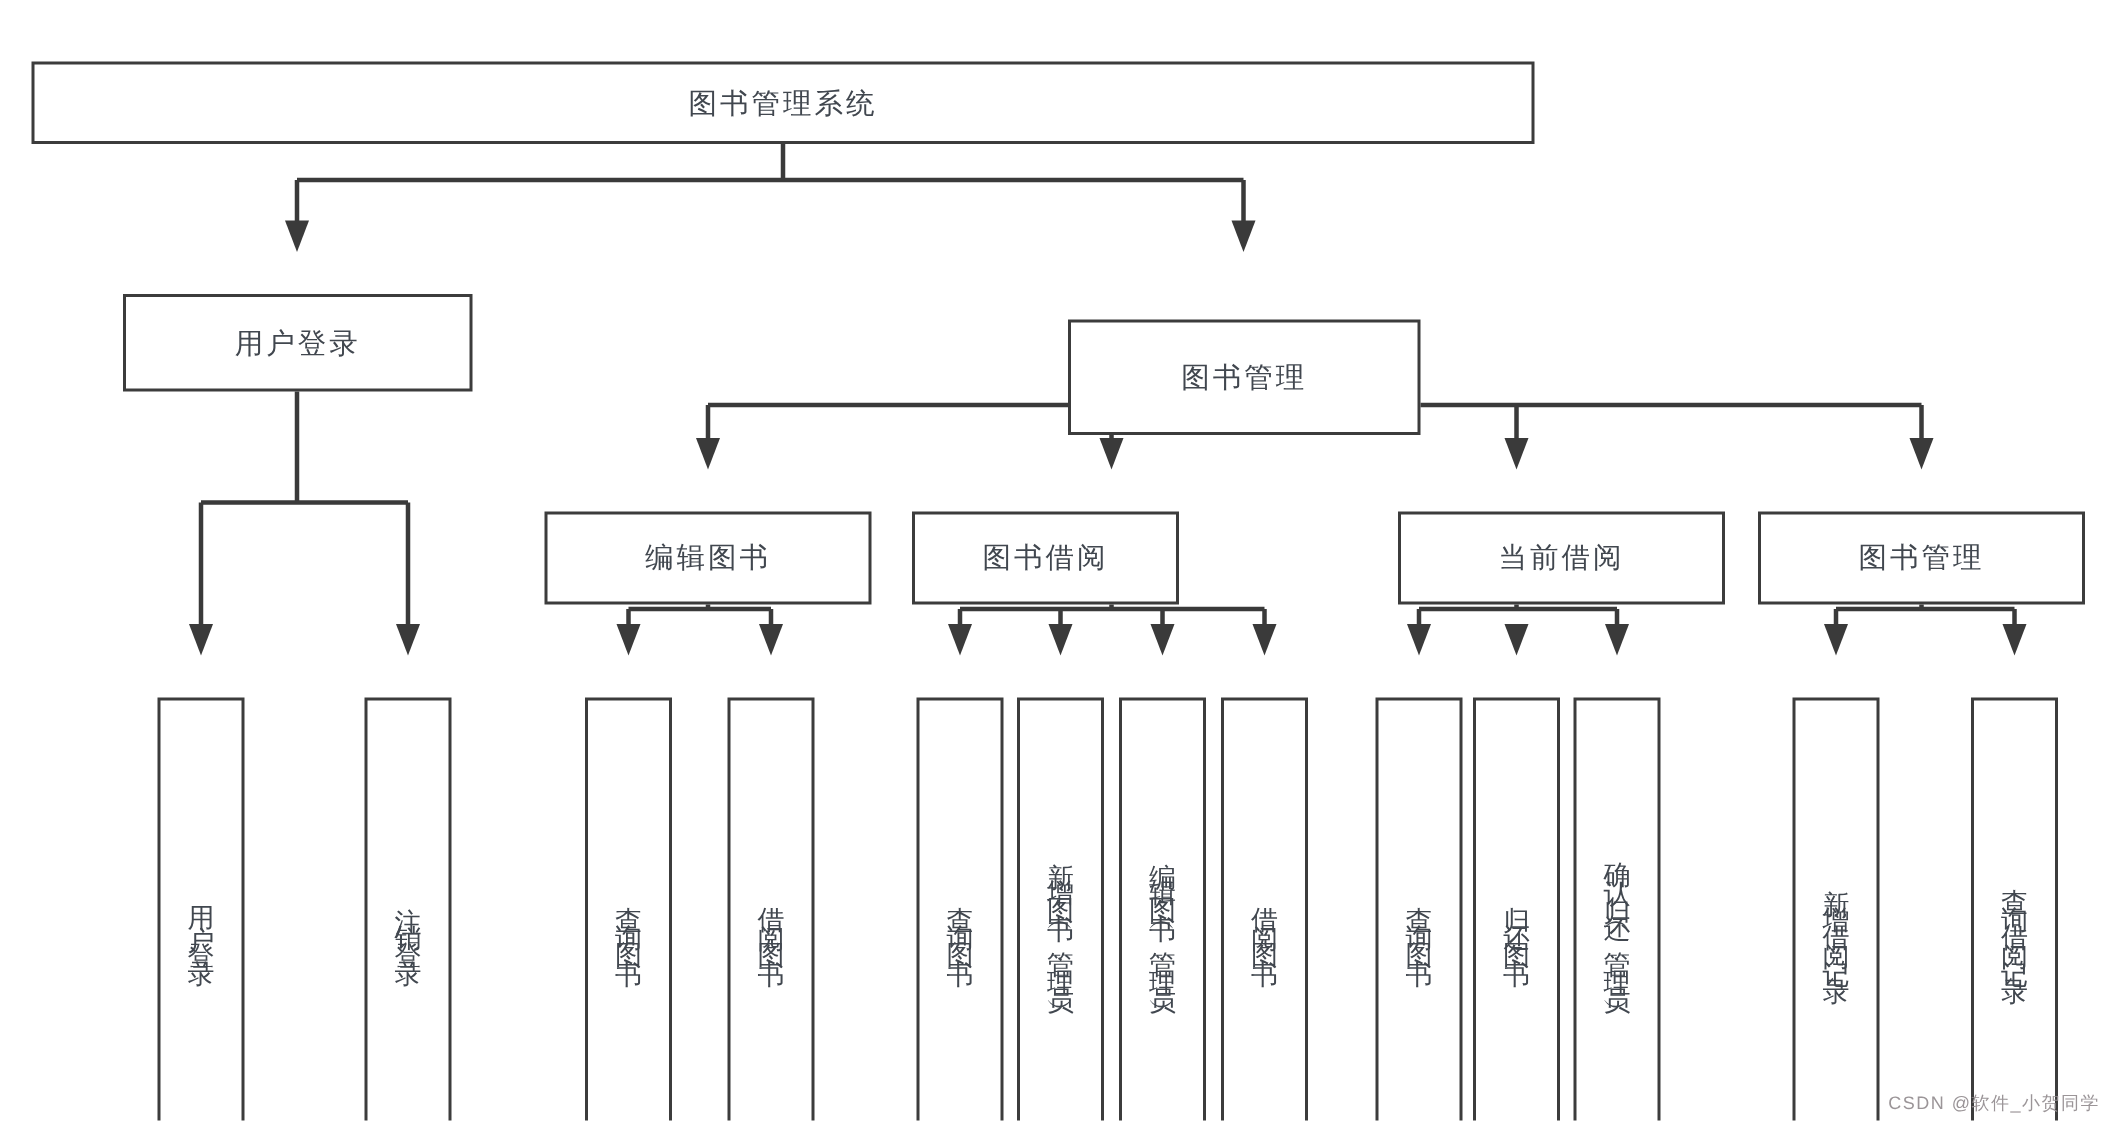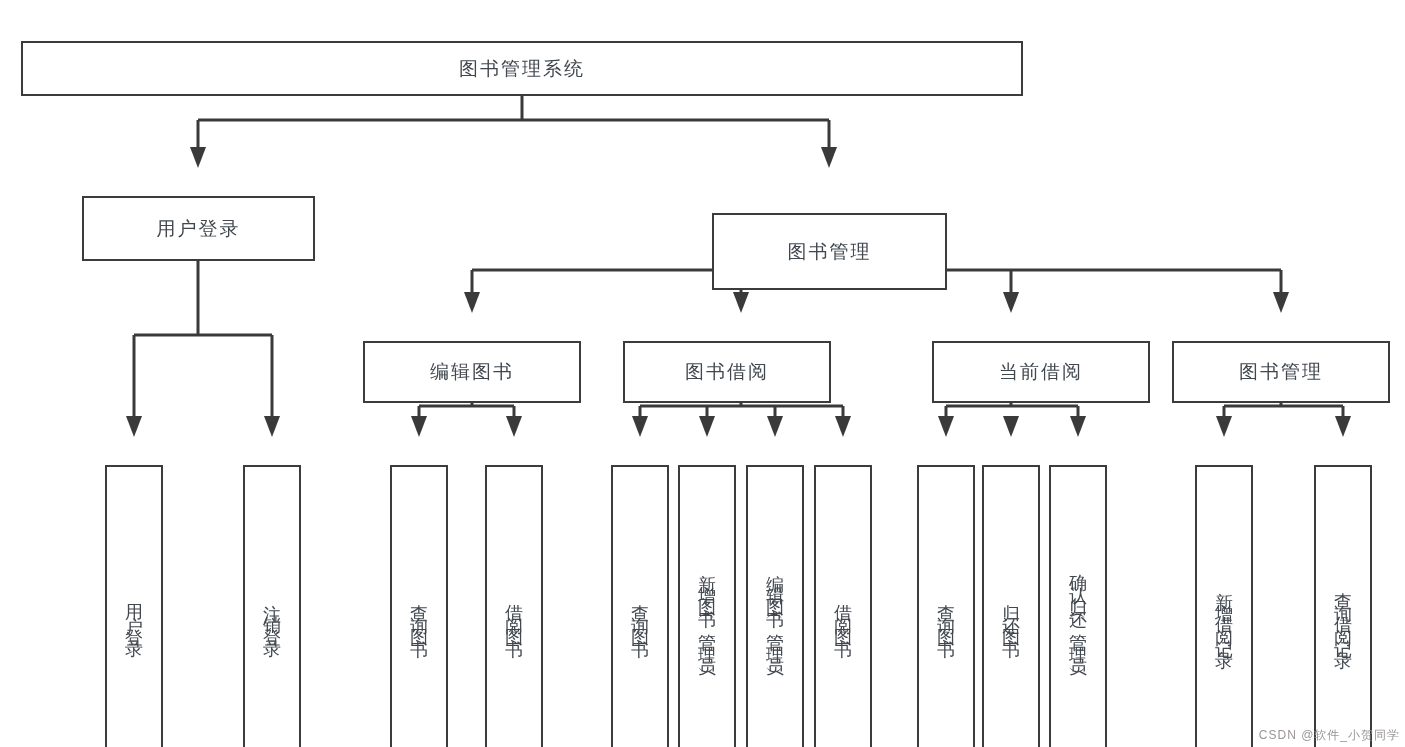--- a/index.html
+++ b/index.html
@@ -89,21 +89,21 @@
   <div class="node h-node" style="left:82px;top:168px;width:233px;height:65px">
     <span>用户登录</span>
   </div>
   <div class="node h-node" style="left:712px;top:185px;width:235px;height:77px">
     <span>图书管理</span>
   </div>
 
   <div class="node h-node" style="left:363px;top:313px;width:218px;height:62px">
     <span>编辑图书</span>
   </div>
-  <div class="node h-node" style="left:623px;top:313px;width:208px;height:62px">
+  <div class="node h-node" style="left:608px;top:313px;width:178px;height:62px">
     <span>图书借阅</span>
   </div>
   <div class="node h-node" style="left:932px;top:313px;width:218px;height:62px">
     <span>当前借阅</span>
   </div>
   <div class="node h-node" style="left:1172px;top:313px;width:218px;height:62px">
     <span>图书管理</span>
   </div>
 
   <div class="node v-node" style="left:105px;top:437px;width:58px;height:298px">

